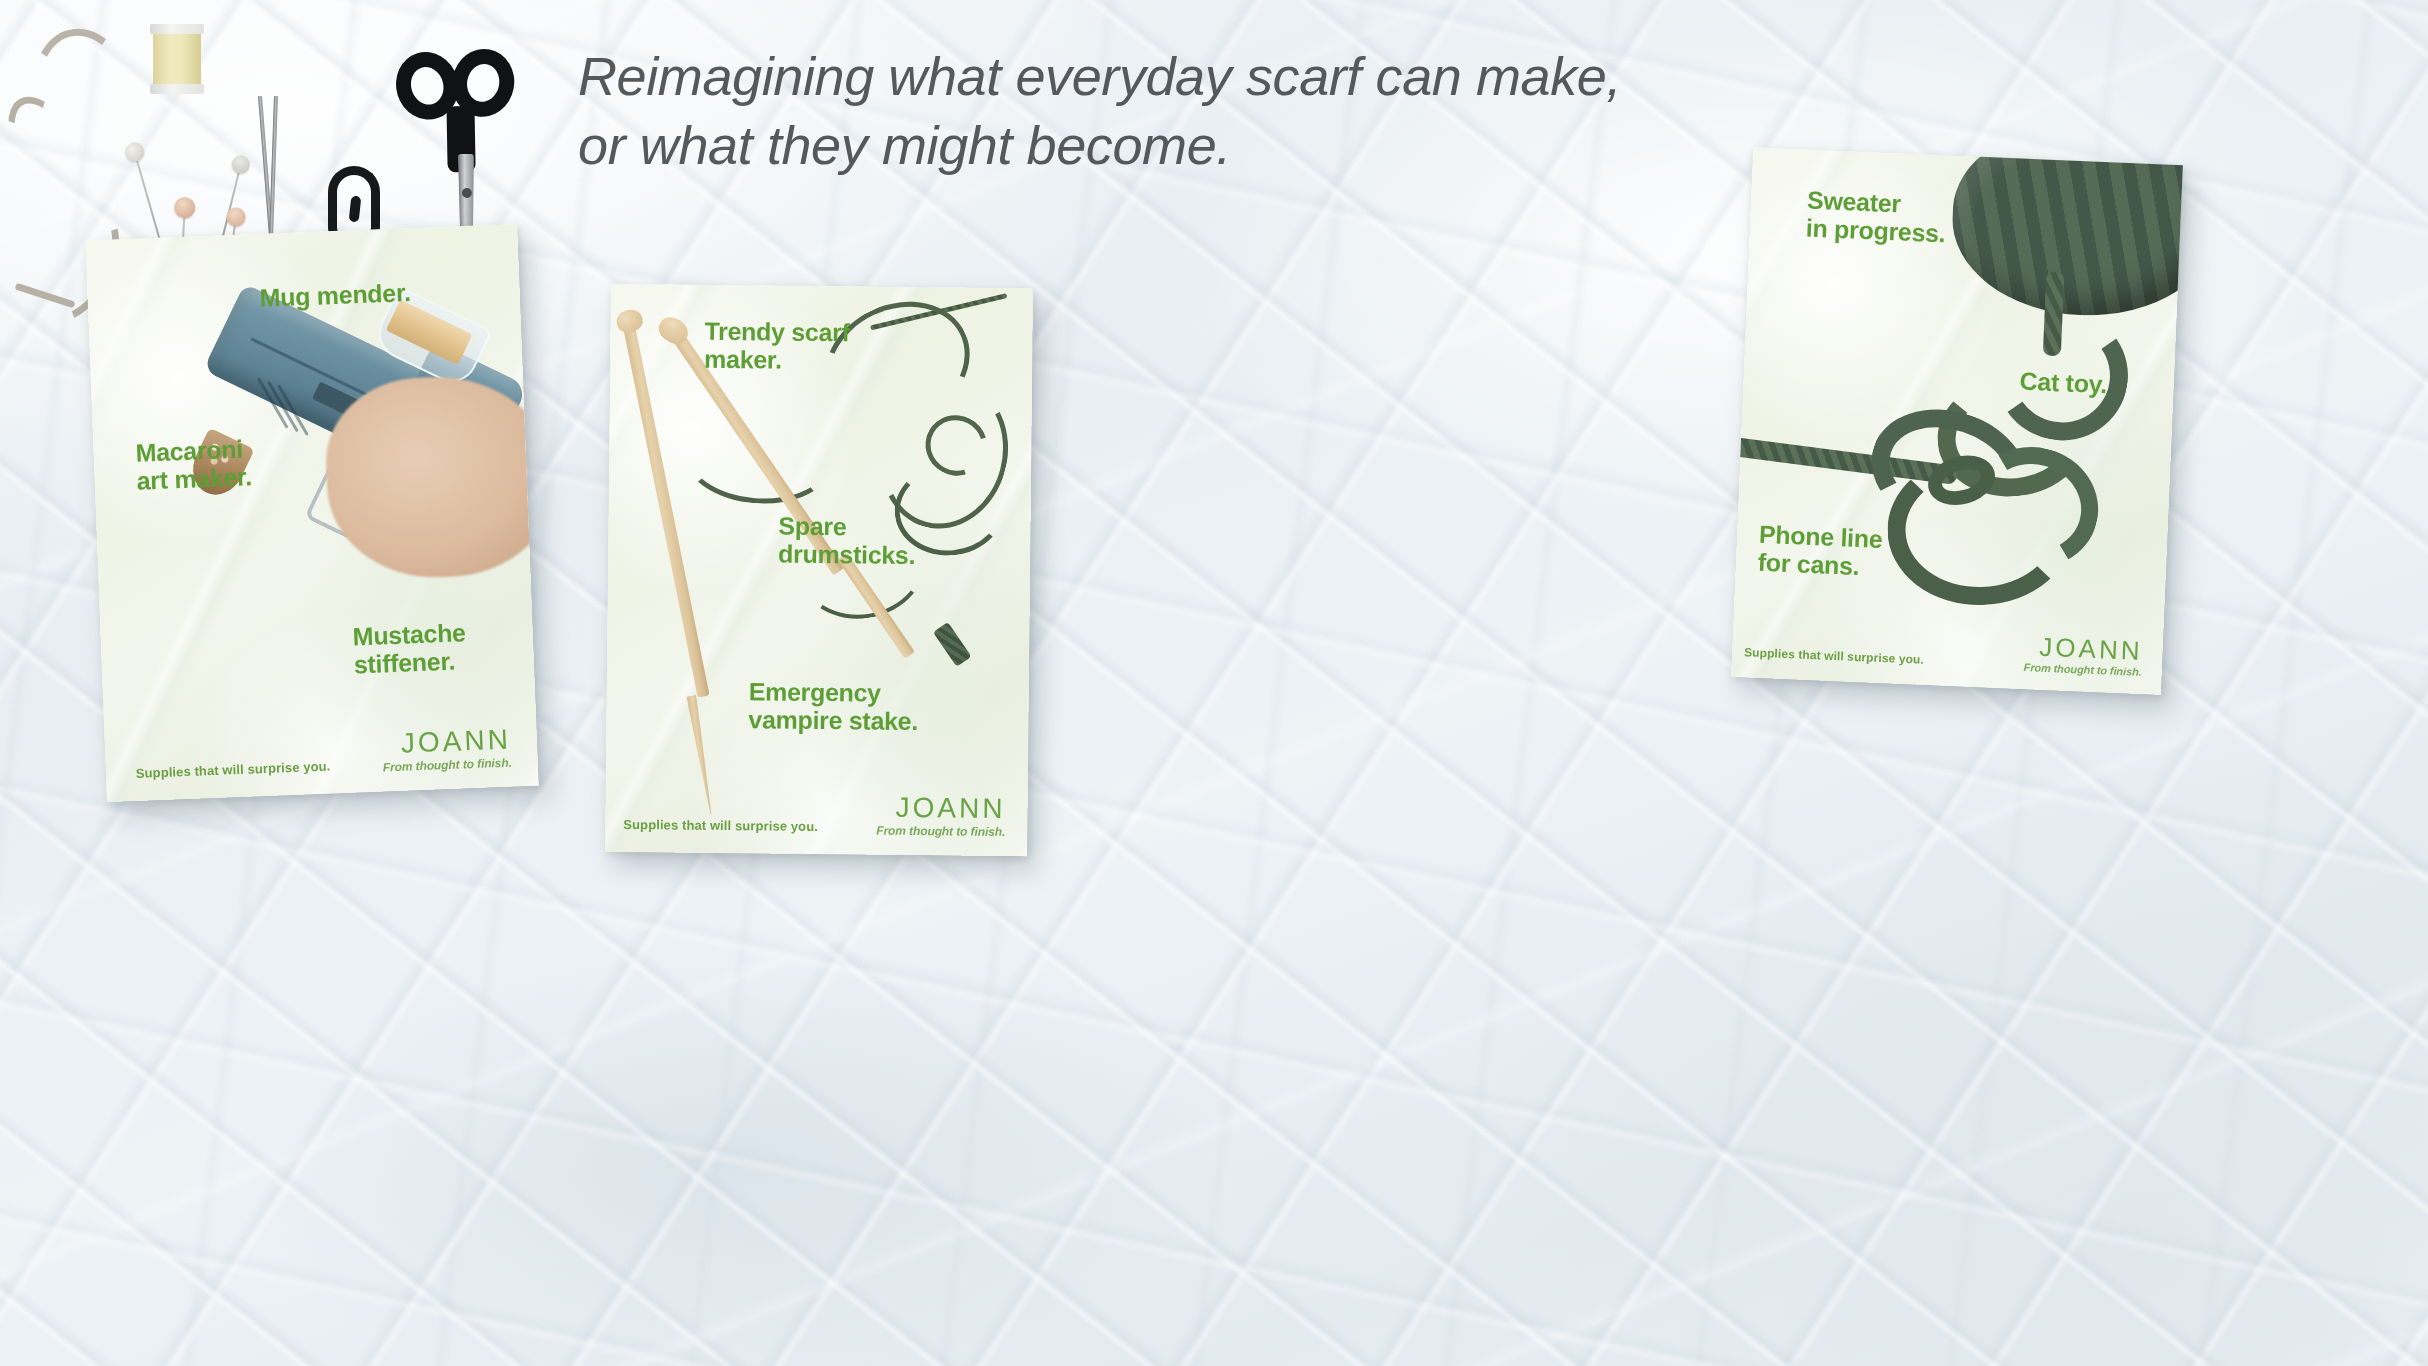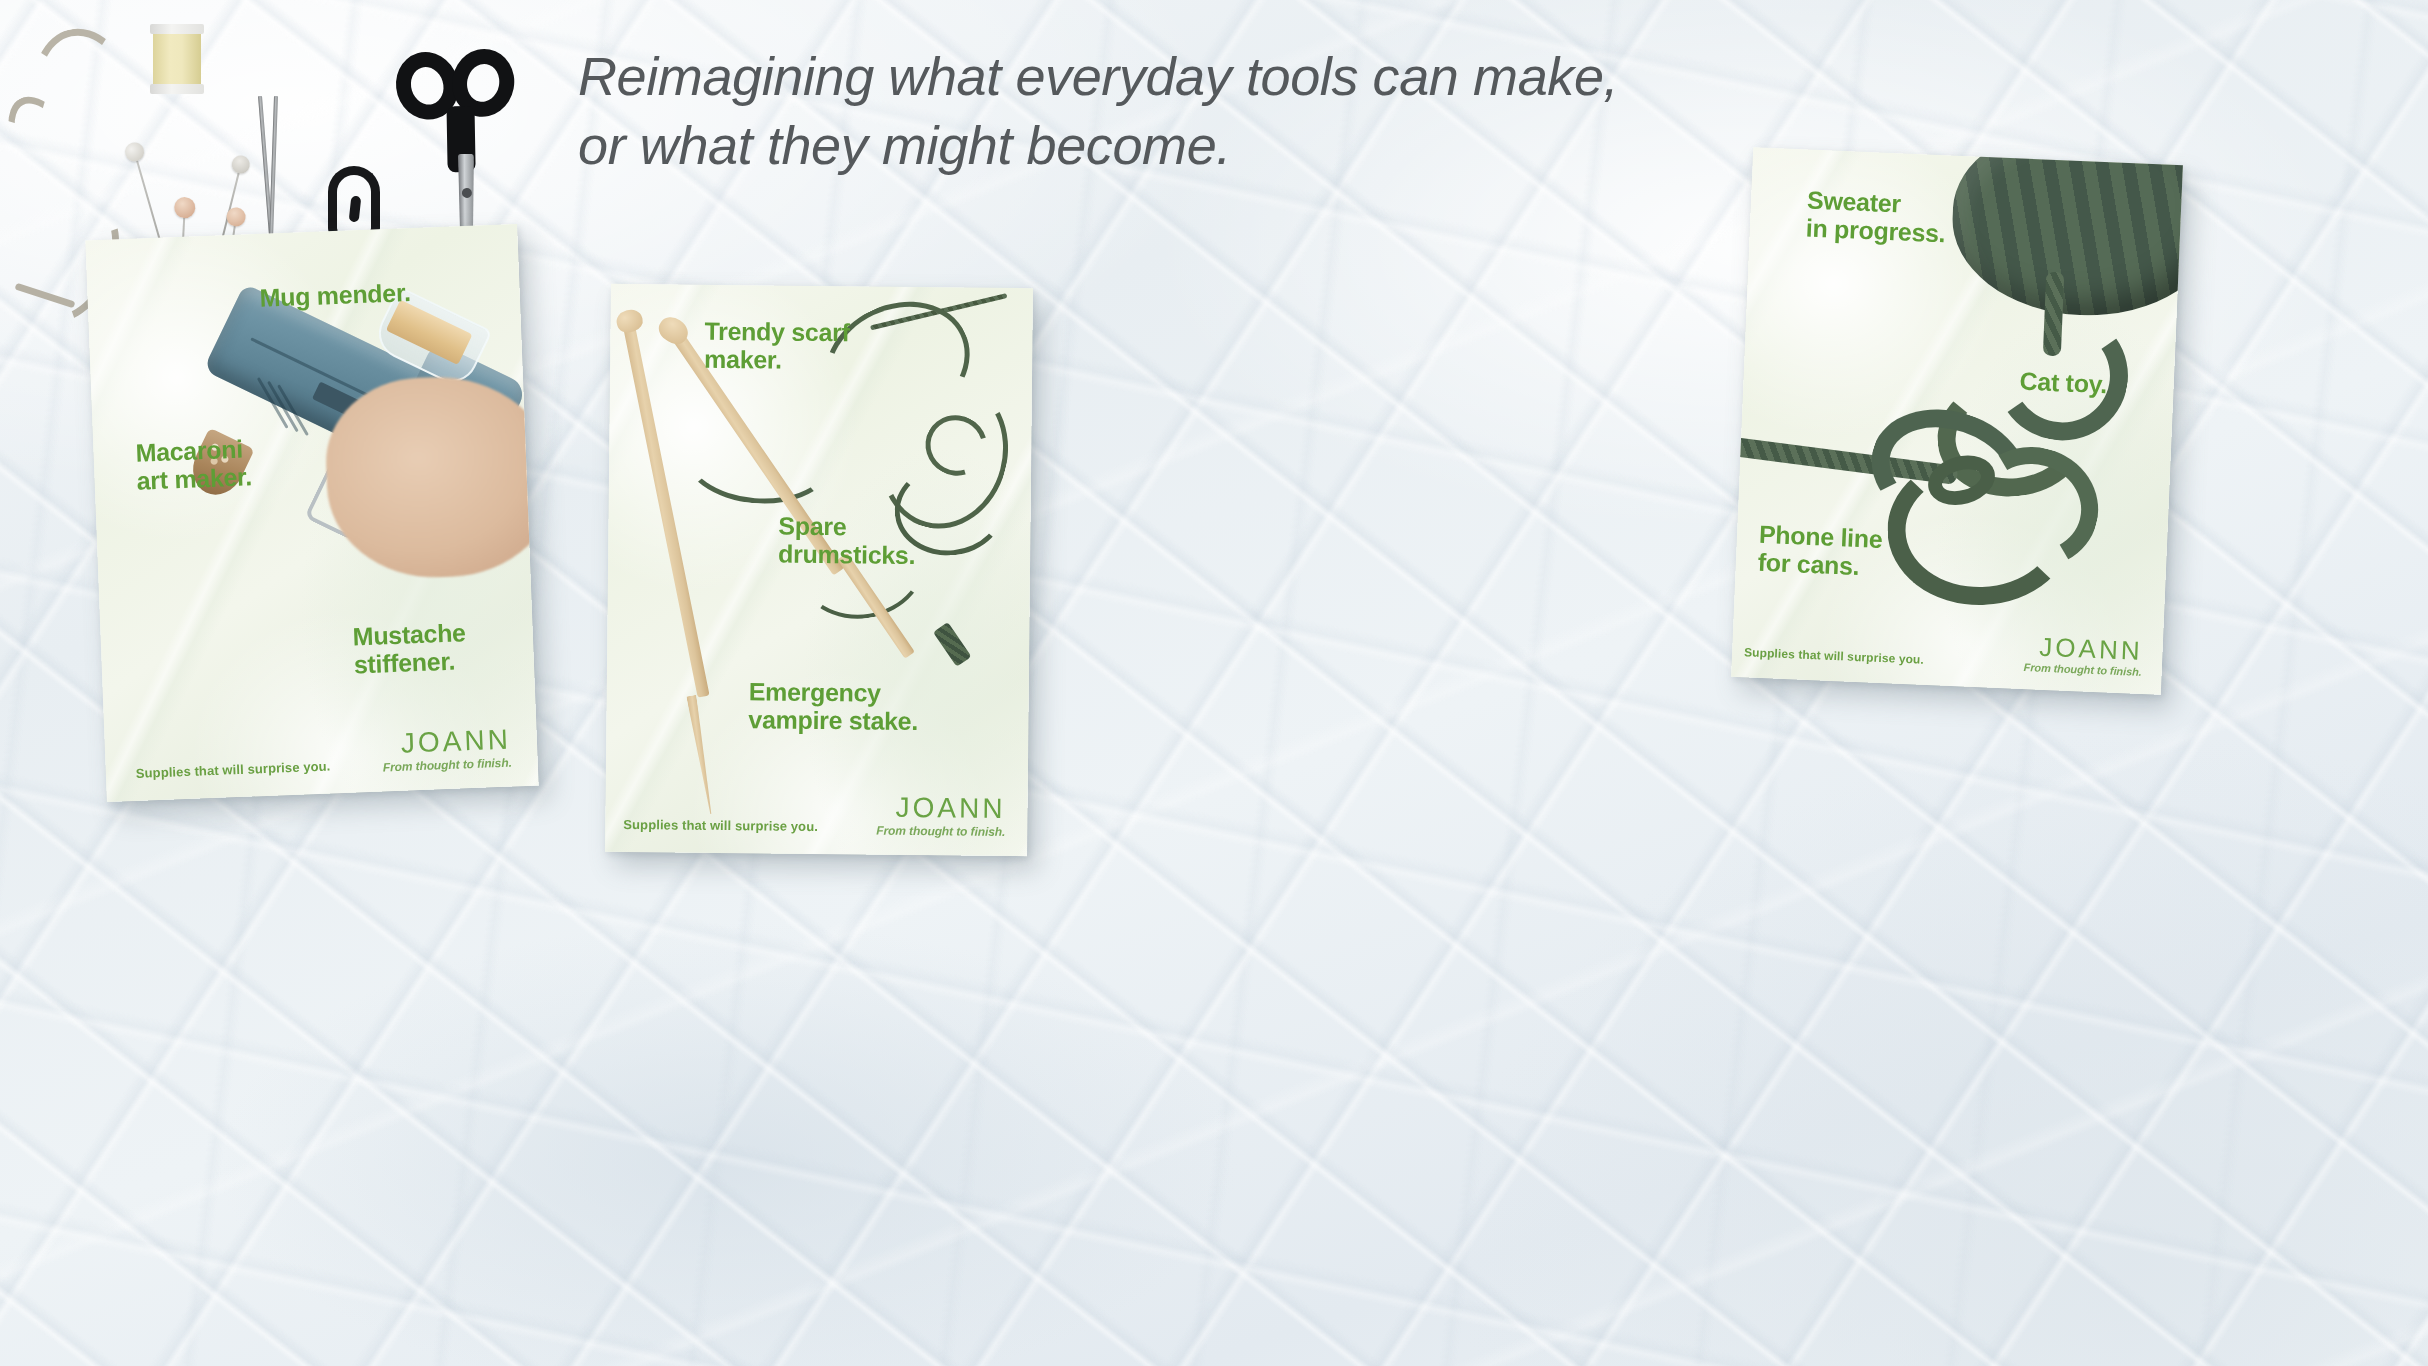--- a/index.html
+++ b/index.html
@@ -370,21 +370,21 @@
 
     <div class="scissors">
       <div class="sc-ring l"></div>
       <div class="sc-ring r"></div>
       <div class="sc-neck"></div>
       <div class="sc-blade"></div>
       <div class="sc-screw"></div>
     </div>
   </div>
 
-  <h1 class="headline">Reimagining what everyday tools can make,
+  <h1 class="headline">Reimagining what everyday scarf can make,
 or what they might become.</h1>
 
   <div class="poster" id="poster1" style="left:96px; top:232px; width:432px; height:562px; transform:rotate(-2.2deg);">
     <div class="fabric"></div>
 
     <div class="gun" style="inset:0;">
       <div class="gun-hand"></div>
       <div class="gun-finger" style="right:12px; top:196px; width:62px; height:34px; transform:rotate(-12deg);"></div>
       <div class="gun-finger" style="right:4px;  top:232px; width:70px; height:32px; transform:rotate(-8deg);"></div>
       <div class="gun-finger" style="right:24px; top:166px; width:54px; height:30px; transform:rotate(-16deg);"></div>

